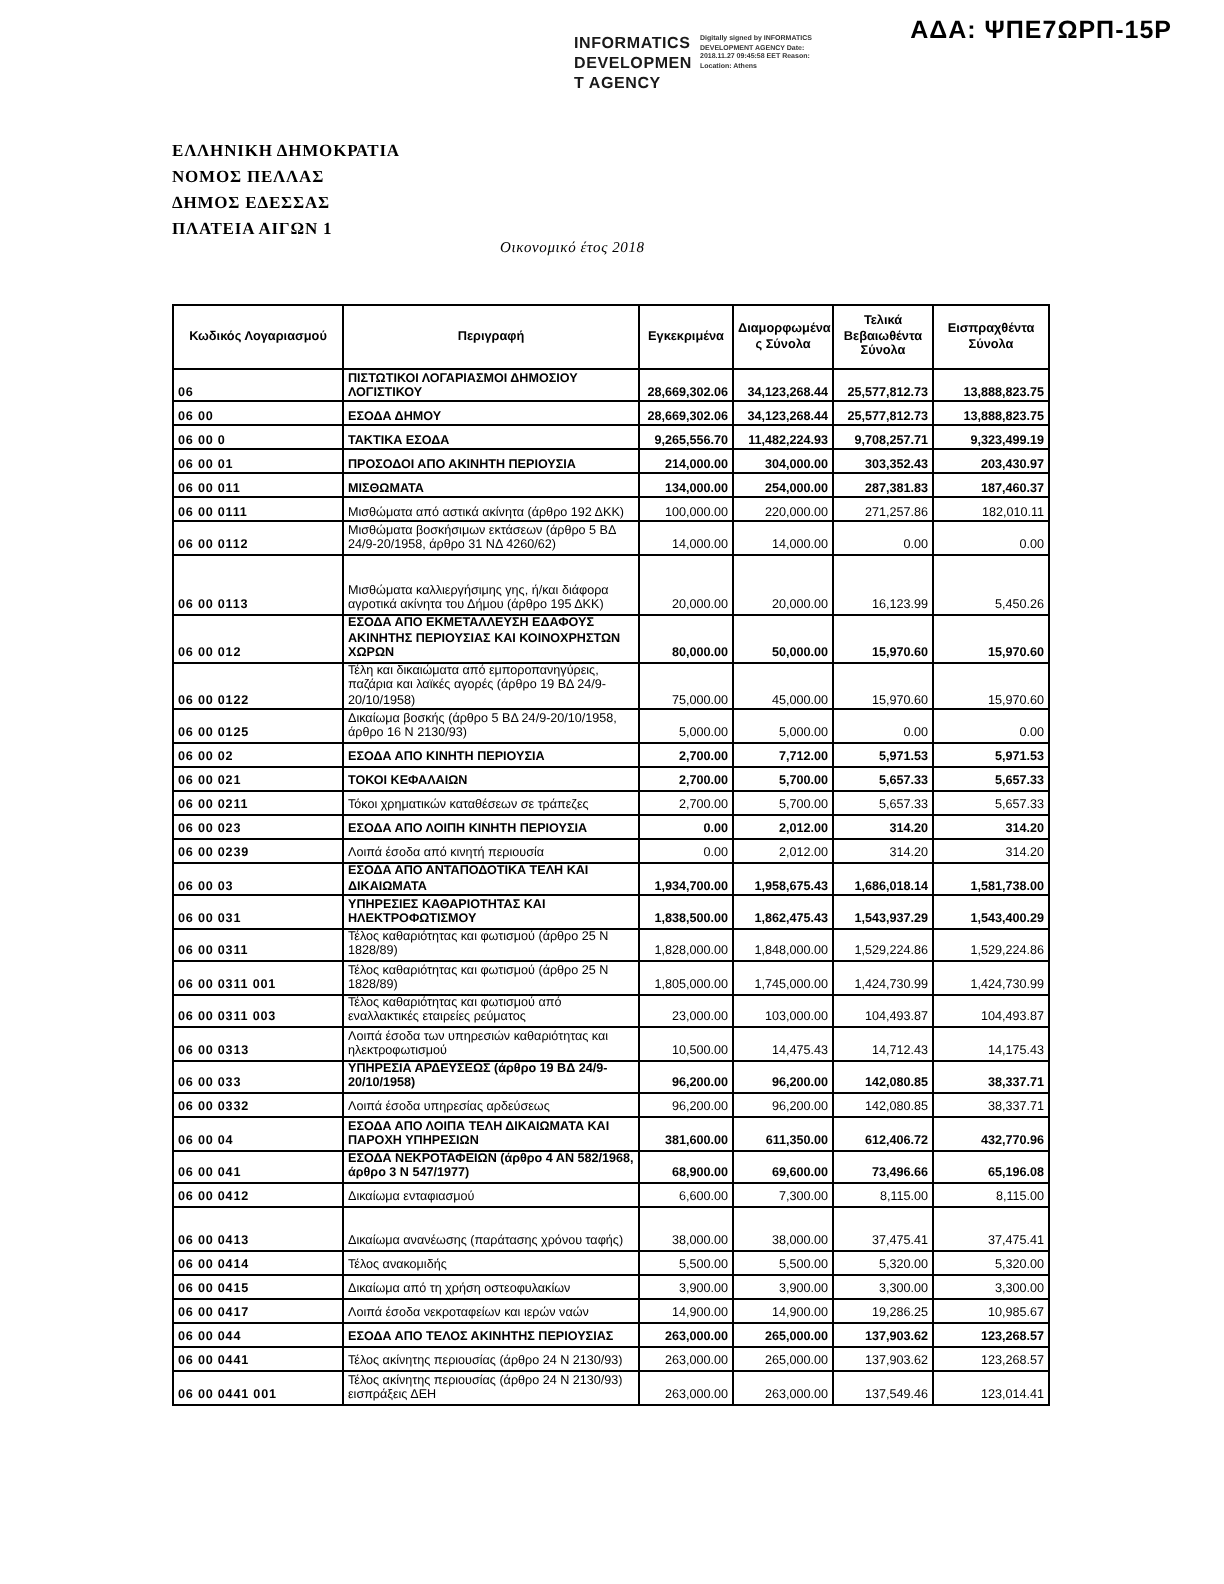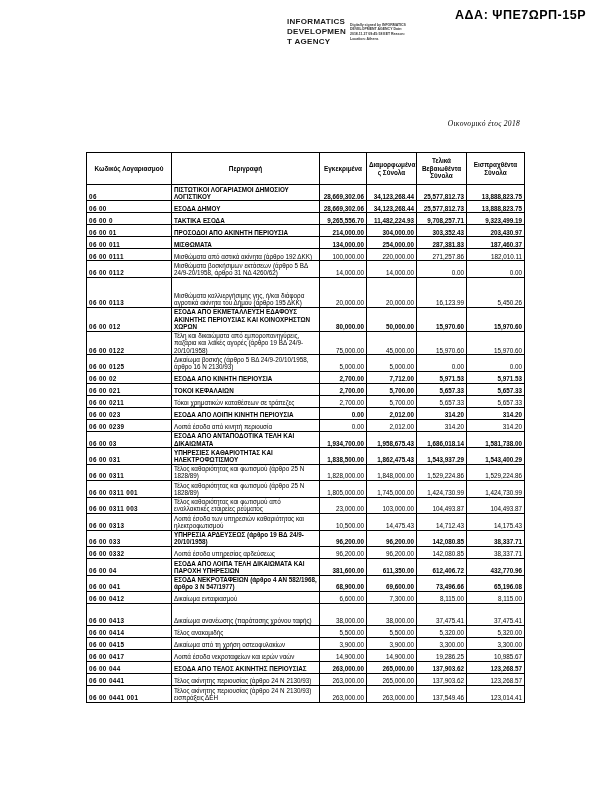--- a/index.html
+++ b/index.html
@@ -12,39 +12,39 @@
     overflow:hidden;
     margin:0 auto;
   }
   .ada{
     position:absolute;top:8px;right:26px;
     font-size:12.5px;font-weight:bold;letter-spacing:.5px;
     font-family:"Liberation Sans",sans-serif;
   }
   .stamp{
     position:absolute;top:17px;left:287px;
-    display:flex;gap:4px;align-items:center;
+    display:flex;gap:4px;align-items:flex-start;
   }
   .stamp-agency{
     font-size:8px;font-weight:bold;line-height:1.25;
     letter-spacing:.3px;color:#1a1a1a;white-space:pre-line;
   }
   .stamp-details{
     font-size:3.5px;line-height:1.3;color:#333;
     width:62px;font-weight:bold;
   }
   .org{
     position:absolute;top:69px;left:86px;
     font-family:"Liberation Serif",serif;
     font-weight:bold;font-size:8.5px;line-height:13px;
     letter-spacing:.4px;
   }
   .titleblock{
     position:absolute;top:119px;left:250px;width:270px;
-    text-align:right;
+    text-align:left;
   }
   .fy{
     font-family:"Liberation Serif",serif;
     font-style:italic;font-size:7.5px;letter-spacing:.3px;
   }
   .rpt{
     font-family:"Liberation Serif",serif;
     font-weight:bold;font-size:9.5px;margin-top:2px;letter-spacing:.3px;
   }
   table.report{
@@ -74,20 +74,26 @@
 
   <div class="ada">ΑΔΑ: ΨΠΕ7ΩΡΠ-15Ρ</div>
 
   <div class="stamp">
     <div class="stamp-agency">INFORMATICS
 DEVELOPMEN
 T AGENCY</div>
     <div class="stamp-details">Digitally signed by INFORMATICS DEVELOPMENT AGENCY Date: 2018.11.27 09:45:58 EET Reason: Location: Athens</div>
   </div>
 
+  <div class="org">
+    <div>ΕΛΛΗΝΙΚΗ ΔΗΜΟΚΡΑΤΙΑ</div>
+    <div>ΝΟΜΟΣ ΠΕΛΛΑΣ</div>
+    <div>ΔΗΜΟΣ ΕΔΕΣΣΑΣ</div>
+    <div>ΠΛΑΤΕΙΑ ΑΙΓΩΝ 1</div>
+  </div>
 
   <div class="titleblock">
     <div class="fy">Οικονομικό έτος 2018</div>
   </div>
 
   <table class="report">
     <colgroup>
       <col style="width:85px">
       <col style="width:148px">
       <col style="width:47px">

